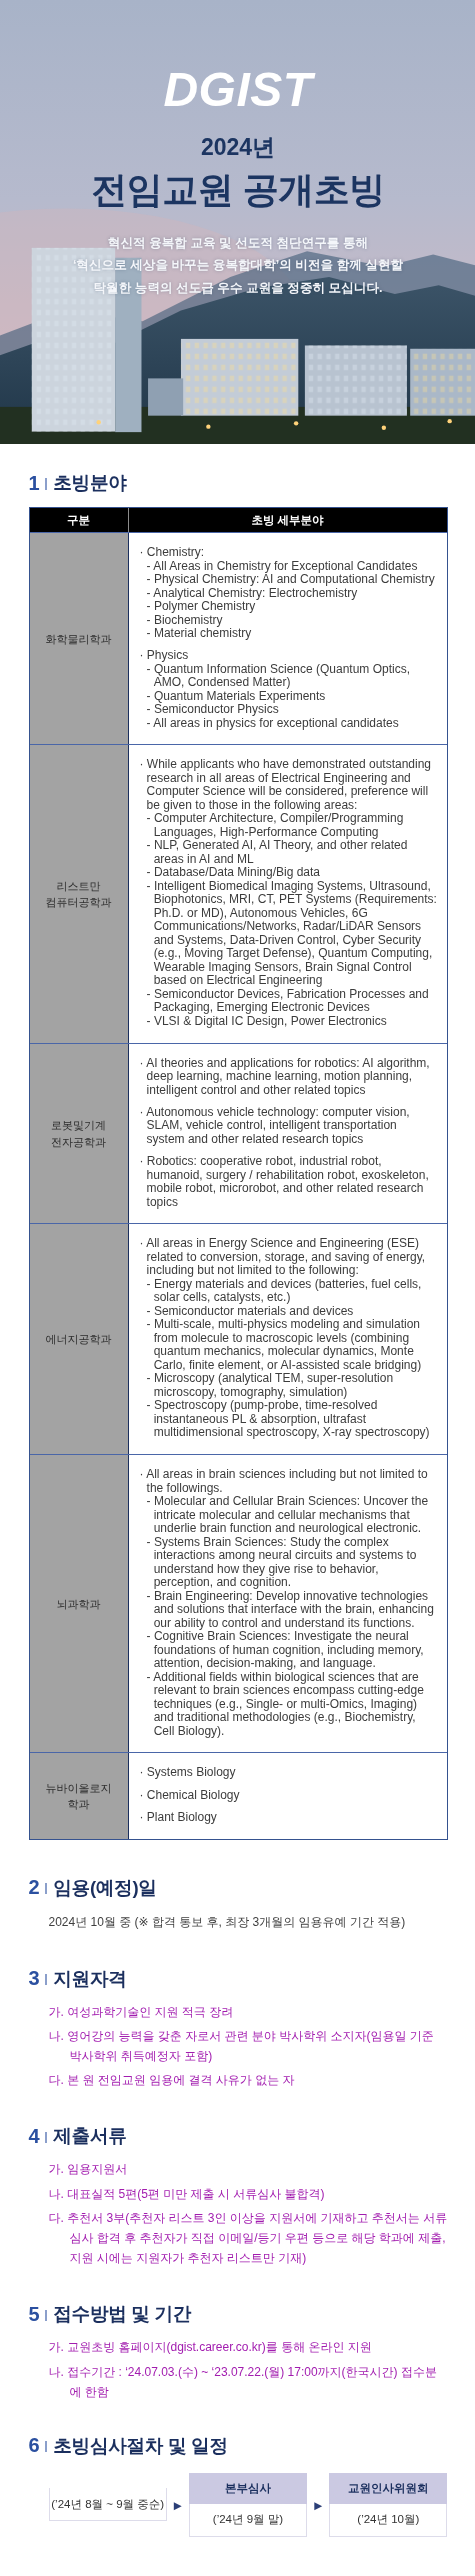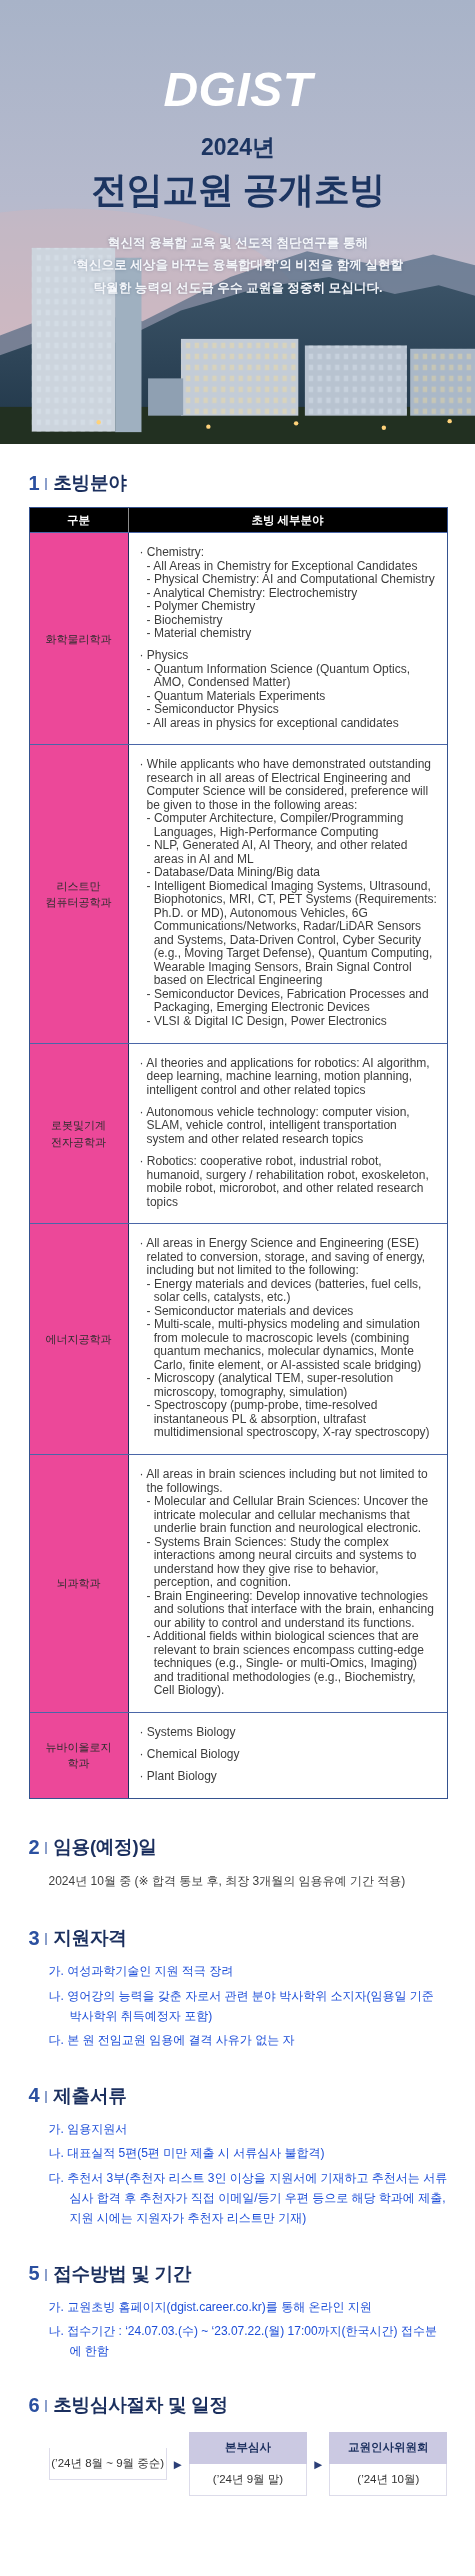--- a/index.html
+++ b/index.html
@@ -31,32 +31,32 @@
   .sec-bar { width:1.6px; height:11.5px; background:#2b50a0; opacity:.55; margin:2.2px 6.6px 0 5.5px; }
   .sec-title { color:#1b2f5e; font-size:18.6px; font-weight:800; letter-spacing:-0.3px; }
 
   
   .rt { margin-top:11px; border:0.5px solid #35528f; }
   .rt-head { display:flex; background:#000000; color:#fff; font-size:11.5px; font-weight:600; height:24px; }
   .rt-head .h1 { flex:0 0 99px; display:flex; align-items:center; justify-content:center;
                  border-right:1.1px solid rgba(255,255,255,.55); }
   .rt-head .h2 { flex:1; display:flex; align-items:center; justify-content:center; }
   .rt-row { display:flex; border-top:0.5px solid #4a66a8; background:#fff; }
-  .rt-dept { flex:0 0 99px; background:#ec4899; border-right:1.1px solid #1b2f5e;
+  .rt-dept { flex:0 0 99px; background:#a3a3a3; border-right:1.1px solid #1b2f5e;
              display:flex; flex-direction:column; justify-content:center; align-items:center;
              text-align:center; color:#2d2d2d; font-size:11px; line-height:16.4px; padding:5.5px 3.3px; }
   .rt-detail { flex:1; padding:13px 8.8px 14.2px 11px; font-size:12px; line-height:13.5px; color:#3c3c3c; }
   .rt-detail .li.lv1 { padding-left:7.1px; text-indent:-7.1px; }
   .rt-detail .li.lv1.gap { margin-top:8.8px; }
   .rt-detail .li.lv2 { margin-left:7.1px; padding-left:7.1px; text-indent:-7.1px; }
 
   
   .sec-body { margin:11px 0 0 20px; font-size:12px; color:#3f3f3f; line-height:21px; }
   .k-list { margin:10px 0 0 20px; }
-  .k-item { font-size:12px; line-height:20px; color:#1d4ed8; padding-left:21px; text-indent:-21px;
+  .k-item { font-size:12px; line-height:20px; color:#a21caf; padding-left:21px; text-indent:-21px;
             margin-bottom:4.4px; }
 
   
   .flow { display:flex; align-items:center; margin:14.2px 0 0 20px; }
   .fstep { flex:1; }
   .fhead { background:#cbc9e2; color:#1b2f5e; font-weight:700; font-size:11.5px; text-align:center;
            padding:8.2px 2.2px; }
   .fdate { background:#fff; border:0.5px solid #dddcea; border-top:none; text-align:center;
            font-size:11.5px; color:#333; padding:8.2px 1.1px; }
   .farrow { flex:0 0 22px; text-align:center; color:#2b3f77; font-size:10.4px; }
@@ -196,20 +196,21 @@
           </div>
           <div class="rt-row">
             <div class="rt-dept">
               <div>뇌과학과</div>
             </div>
             <div class="rt-detail">
               <div class="li lv1">· All areas in brain sciences including but not limited to the followings.</div>
               <div class="li lv2">- Molecular and Cellular Brain Sciences: Uncover the intricate molecular and cellular mechanisms that underlie brain function and neurological electronic.</div>
               <div class="li lv2">- Systems Brain Sciences: Study the complex interactions among neural circuits and systems to understand how they give rise to behavior, perception, and cognition.</div>
               <div class="li lv2">- Brain Engineering: Develop innovative technologies and solutions that interface with the brain, enhancing our ability to control and understand its functions.</div>
+              <div class="li lv2">- Cognitive Brain Sciences: Investigate the neural foundations of human cognition, including memory, attention, decision-making, and language.</div>
               <div class="li lv2">- Additional fields within biological sciences that are relevant to brain sciences encompass cutting-edge techniques (e.g., Single- or multi-Omics, Imaging) and traditional methodologies (e.g., Biochemistry, Cell Biology).</div>
             </div>
           </div>
           <div class="rt-row">
             <div class="rt-dept">
               <div>뉴바이올로지</div>
               <div>학과</div>
             </div>
             <div class="rt-detail">
               <div class="li lv1">· Systems Biology</div>

